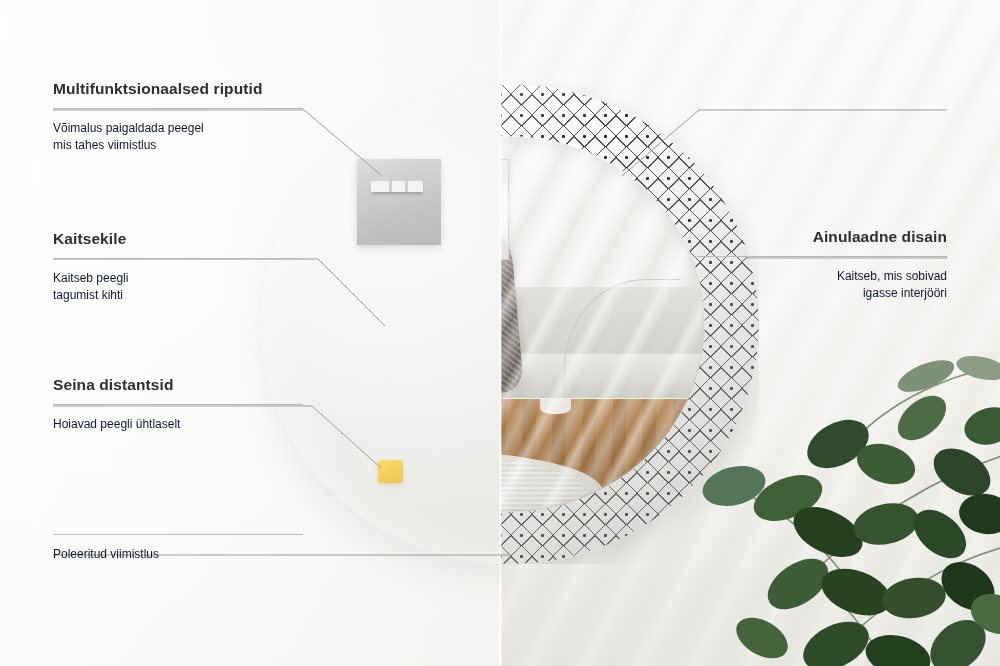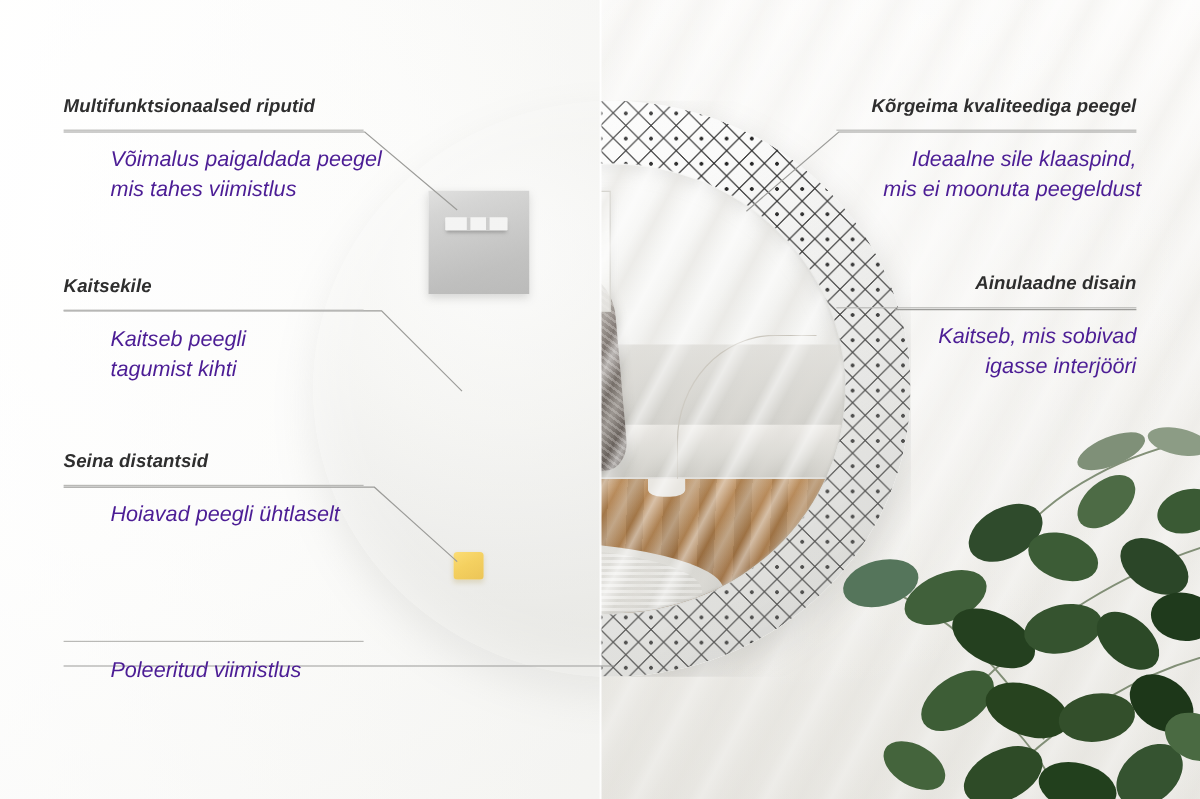--- a/index.html
+++ b/index.html
@@ -217,28 +217,28 @@
     position:absolute; left:24%; top:6%; width:26%; height:27%;
     background: linear-gradient(160deg, rgba(255,255,255,.9), rgba(244,244,241,.85));
     border:1.5px solid rgba(205,203,197,.85);
     box-shadow: 0 2px 6px rgba(150,148,142,.18);
   }
 
   
   .foliage{ position:absolute; right:-10px; bottom:-10px; width:320px; height:330px; }
 
   
-  .callout{ position:absolute; z-index:12;font-style:italic; }
+  .callout{ position:absolute; z-index:12; }
   .callout h3{
     font-size:15.5px; font-weight:bold; color:#2e2e2e; letter-spacing:.1px;
     line-height:1.2; white-space:nowrap;
   }
   .rule{ height:1px; background:#b9b9b6; margin:9px 0 11px 0; }
   .callout p{
-    font-size:18px; color:#4c1d95; line-height:1.42; white-space:nowrap; font-weight:normal;margin-left:39px;
+    font-size:12px; color:#0f172a; line-height:1.42; white-space:nowrap; font-weight:normal;
   }
   .callout.right h3, .callout.right p{ text-align:right; }
 
   
   #co-hangers{ left:53px; top:80px; width:250px; }
   #co-backing{ left:53px; top:230px; width:250px; }
   #co-spacers{ left:53px; top:376px; width:250px; }
   #co-edges  { left:53px; top:525px; width:250px; }
 
   
@@ -362,26 +362,20 @@
     <h3>Seina distantsid</h3>
     <div class="rule"></div>
     <p>Hoiavad peegli ühtlaselt</p>
   </div>
 
   <div class="callout" id="co-edges">
     <div class="rule"></div>
     <p>Poleeritud viimistlus</p>
   </div>
 
-  <div class="callout right" id="co-quality">
-    <h3>Kõrgeima kvaliteediga peegel</h3>
-    <div class="rule"></div>
-    <p>Ideaalne sile klaaspind,</p>
-    <p>mis ei moonuta peegeldust</p>
-  </div>
 
   <div class="callout right" id="co-design">
     <h3>Ainulaadne disain</h3>
     <div class="rule"></div>
     <p>Kaitseb, mis sobivad</p>
     <p>igasse interjööri</p>
   </div>
 
 </div>
 

